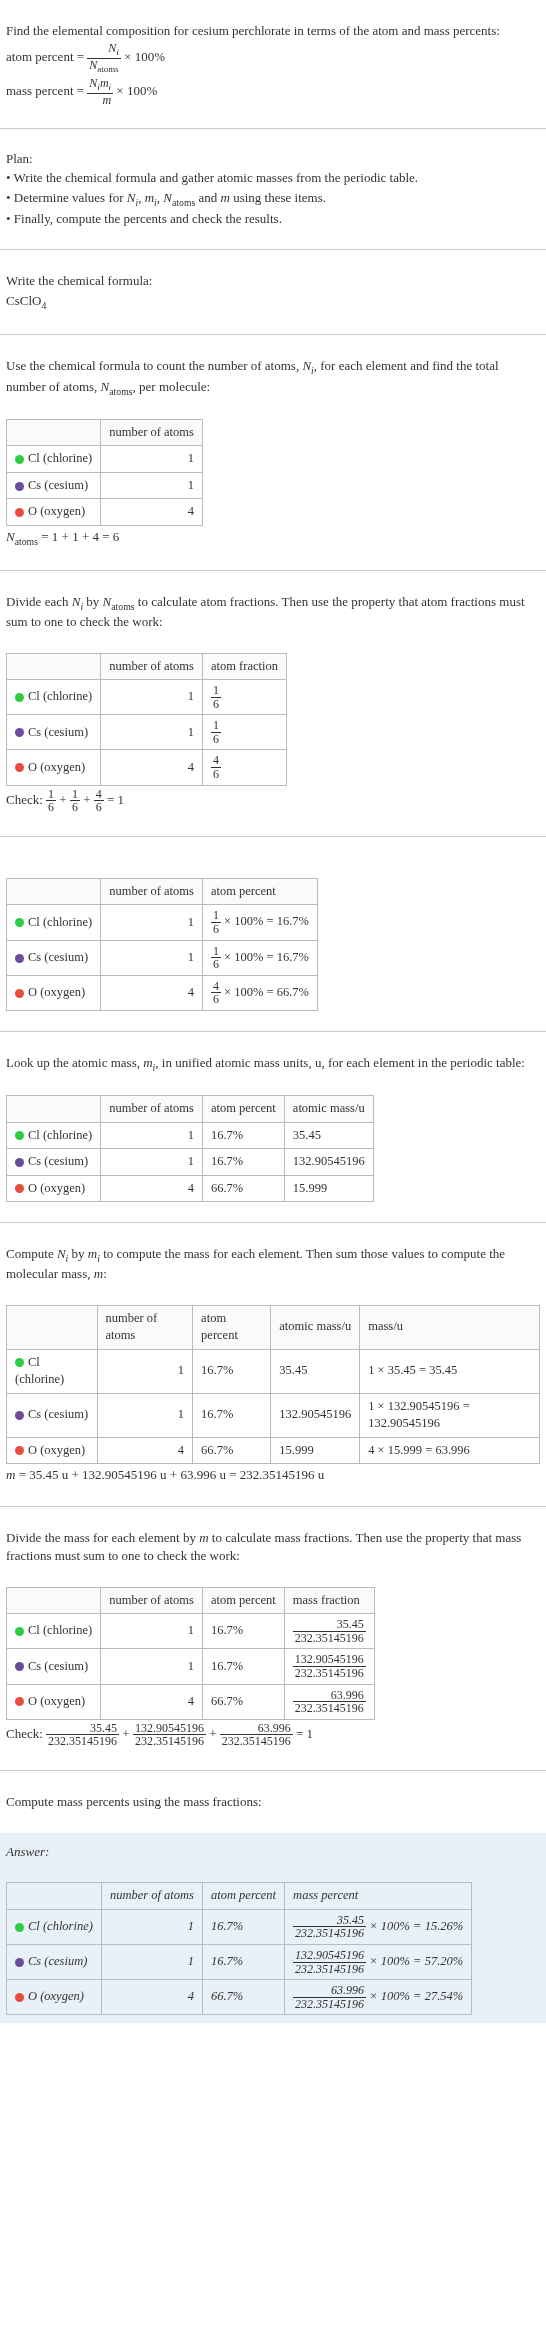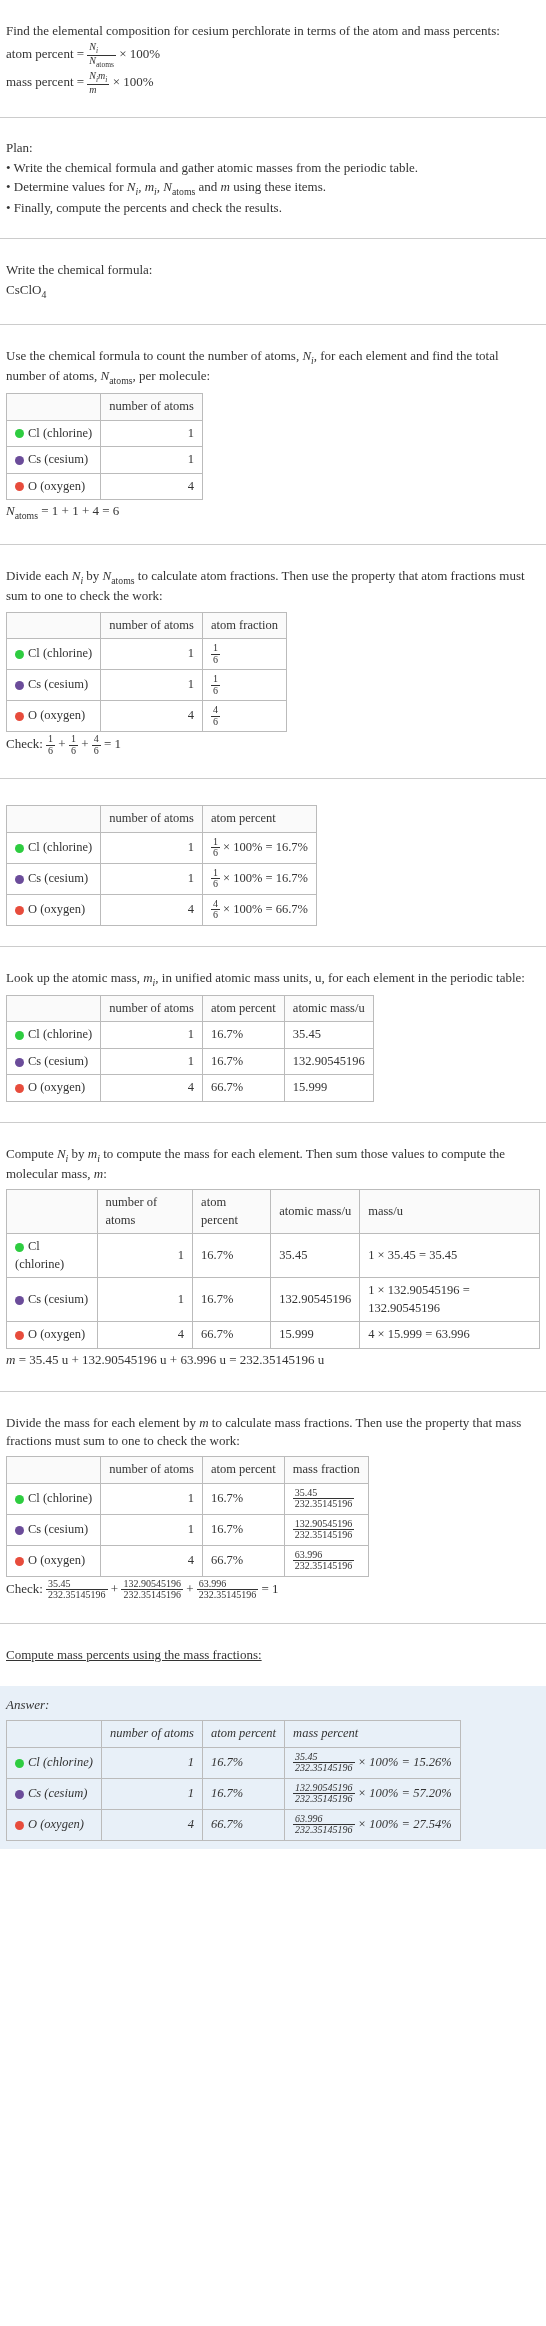--- a/index.html
+++ b/index.html
@@ -8,25 +8,25 @@
   font-size: 13px;
   color: #333;
   background: #fff;
   width: 546px;
   line-height: 1.4;
 }
 .section {
   padding: 20px 6px;
   border-bottom: 1px solid #ccc;
 }
-.section.no-border { border-bottom: none; text-decoration: underline; }
+.section.no-border { border-bottom: none; }
 sub { font-size: 0.75em; vertical-align: sub; }
 table {
   border-collapse: collapse;
-  margin-top: 6px;
+  margin-top: 21px;
   font-size: 12.5px;
 }
 th, td {
   border: 1px solid #bbb;
   padding: 4px 8px;
   text-align: left;
   vertical-align: middle;
 }
 th {
   font-weight: normal;
@@ -40,22 +40,22 @@
   border-radius: 50%;
   margin-right: 4px;
   vertical-align: middle;
 }
 .dot-cl { background: #2ecc40; }
 .dot-cs { background: #6b4c9a; }
 .dot-o  { background: #e74c3c; }
 .frac {
   display: inline-block;
   vertical-align: middle;
-  text-align: left;
-  font-size: 10px;
+  text-align: right;
+  font-size: 12px;
   line-height: 1.05;
 }
 .frac .num { display:block; border-bottom:1px solid #333; padding:0 2px; }
 .frac .den { display:block; padding:0 2px; }
 .answer-box {
   background: #e8f0f8;
   padding: 8px 6px;
   font-style: italic;
 }
 .answer-box table td, .answer-box table th { background: transparent; }

